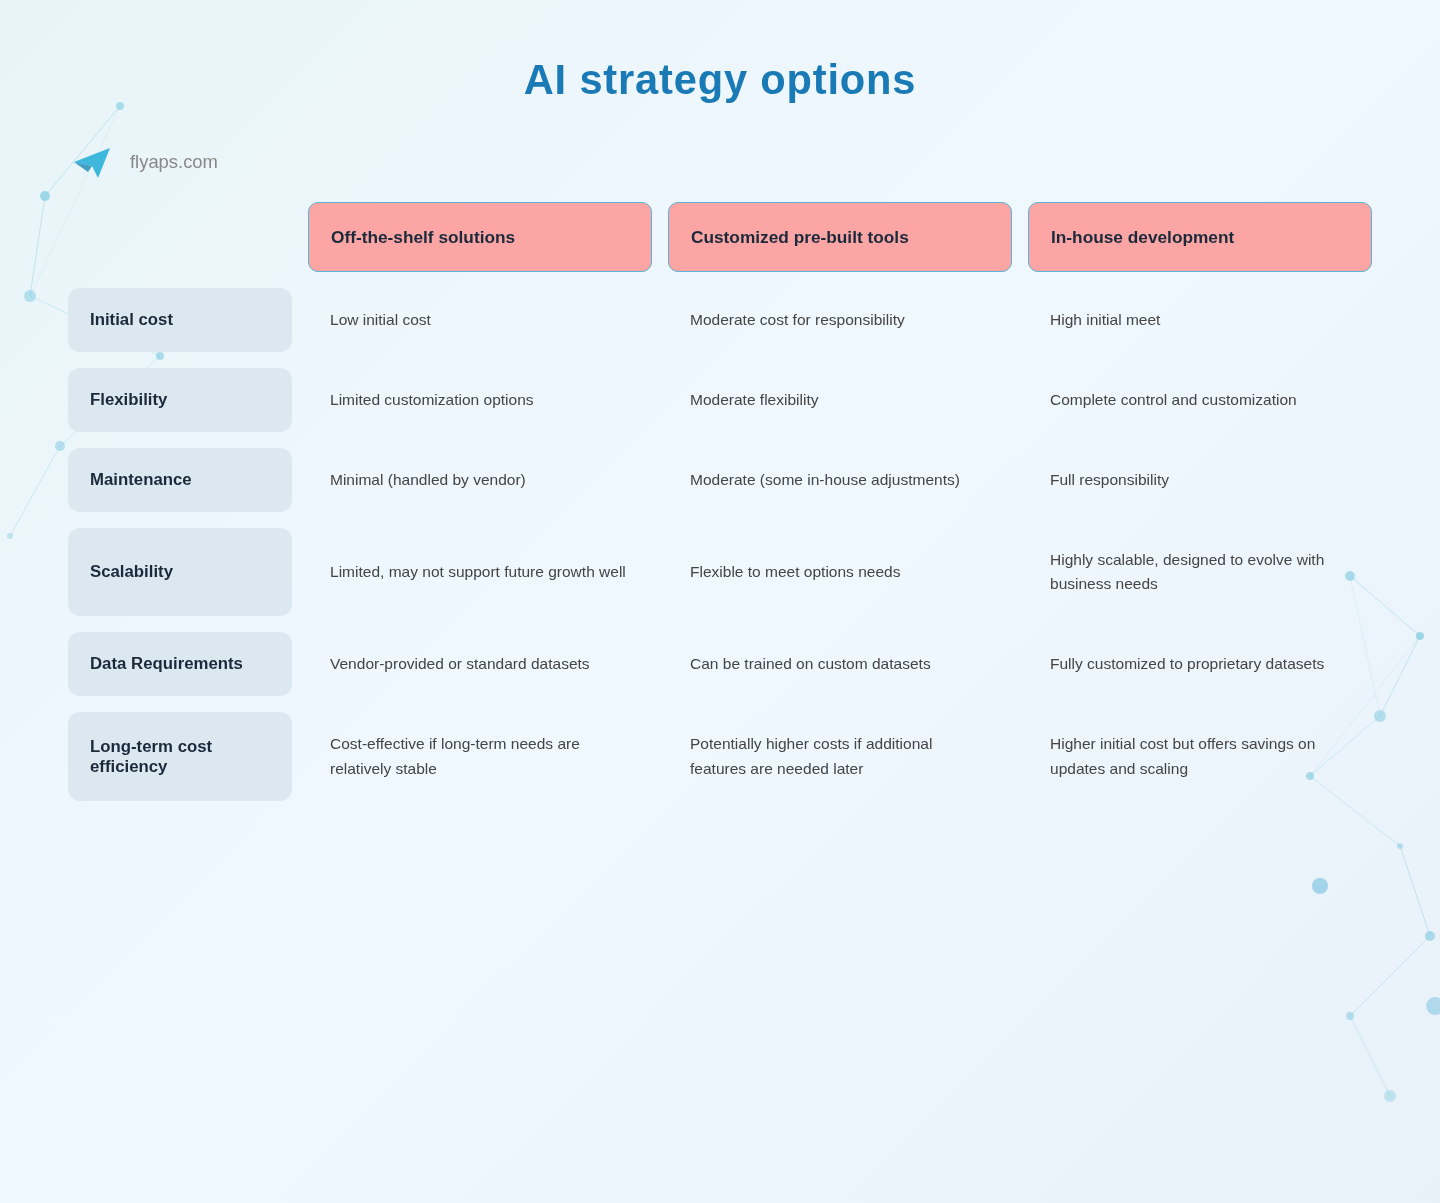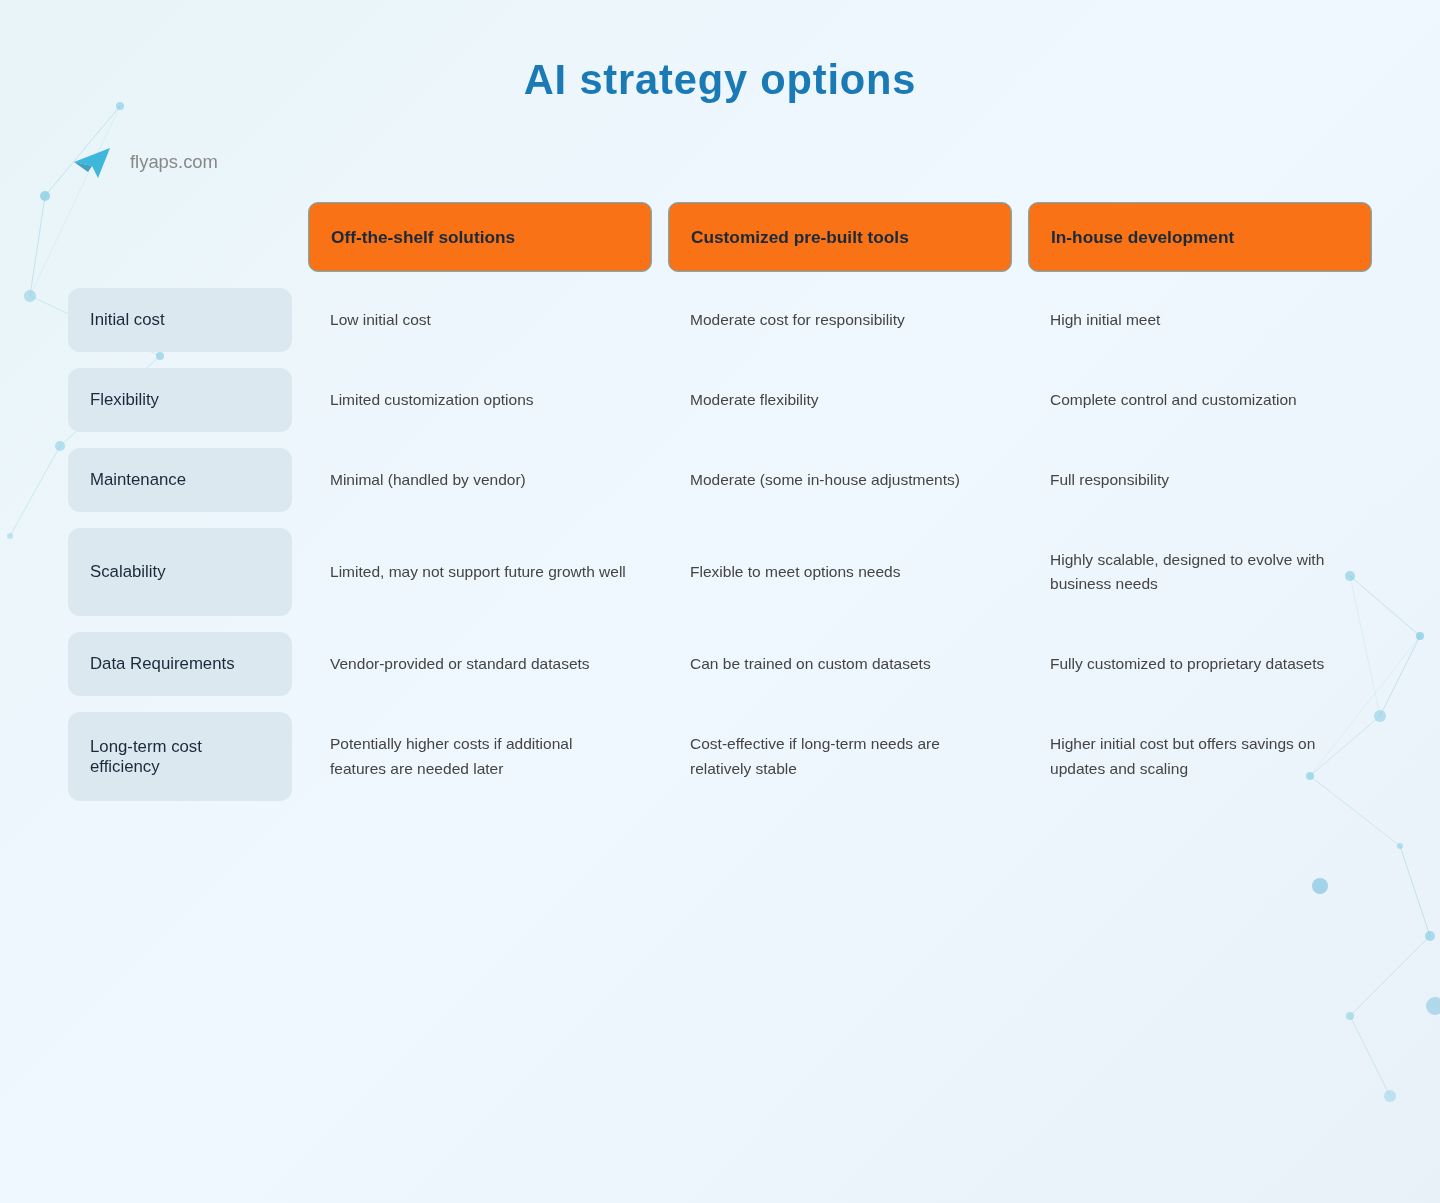--- a/index.html
+++ b/index.html
@@ -59,38 +59,38 @@
     .strategy-table {
       display: grid;
       grid-template-columns: 240px 1fr 1fr 1fr;
       gap: 0;
       width: 100%;
     }
     .header-empty {
       
     }
     .header-cell {
-      background: #f97316;
+      background: #fca5a5;
       border: 1.5px solid #5ab4d6;
       border-radius: 10px;
       padding: 22px 22px;
       margin: 8px 8px;
       font-size: 1.08rem;
       font-weight: 700;
       color: #1a2a3a;
       line-height: 1.4;
     }
     
     .row-label {
       background: #dce8f0;
       border-radius: 12px;
       margin: 8px 8px;
       padding: 20px 22px;
       font-size: 1.05rem;
-      font-weight: 400;
+      font-weight: 700;
       color: #1a2a3a;
       display: flex;
       align-items: center;
     }
     .data-cell {
       padding: 20px 22px;
       margin: 8px 8px;
       font-size: 0.97rem;
       color: #444;
       line-height: 1.55;
@@ -174,18 +174,18 @@
         <div class="data-cell">Full responsibility</div>
         <div class="row-label">Scalability</div>
         <div class="data-cell">Limited, may not support future growth well</div>
         <div class="data-cell">Flexible to meet options needs</div>
         <div class="data-cell">Highly scalable, designed to evolve with business needs</div>
         <div class="row-label">Data Requirements</div>
         <div class="data-cell">Vendor-provided or standard datasets</div>
         <div class="data-cell">Can be trained on custom datasets</div>
         <div class="data-cell">Fully customized to proprietary datasets</div>
         <div class="row-label">Long-term cost efficiency</div>
+        <div class="data-cell">Cost-effective if long-term needs are relatively stable</div>
         <div class="data-cell">Potentially higher costs if additional features are needed later</div>
-        <div class="data-cell">Cost-effective if long-term needs are relatively stable</div>
         <div class="data-cell">Higher initial cost but offers savings on updates and scaling</div>
       </div>
   </div>
 </div>
 
 </body></html>

